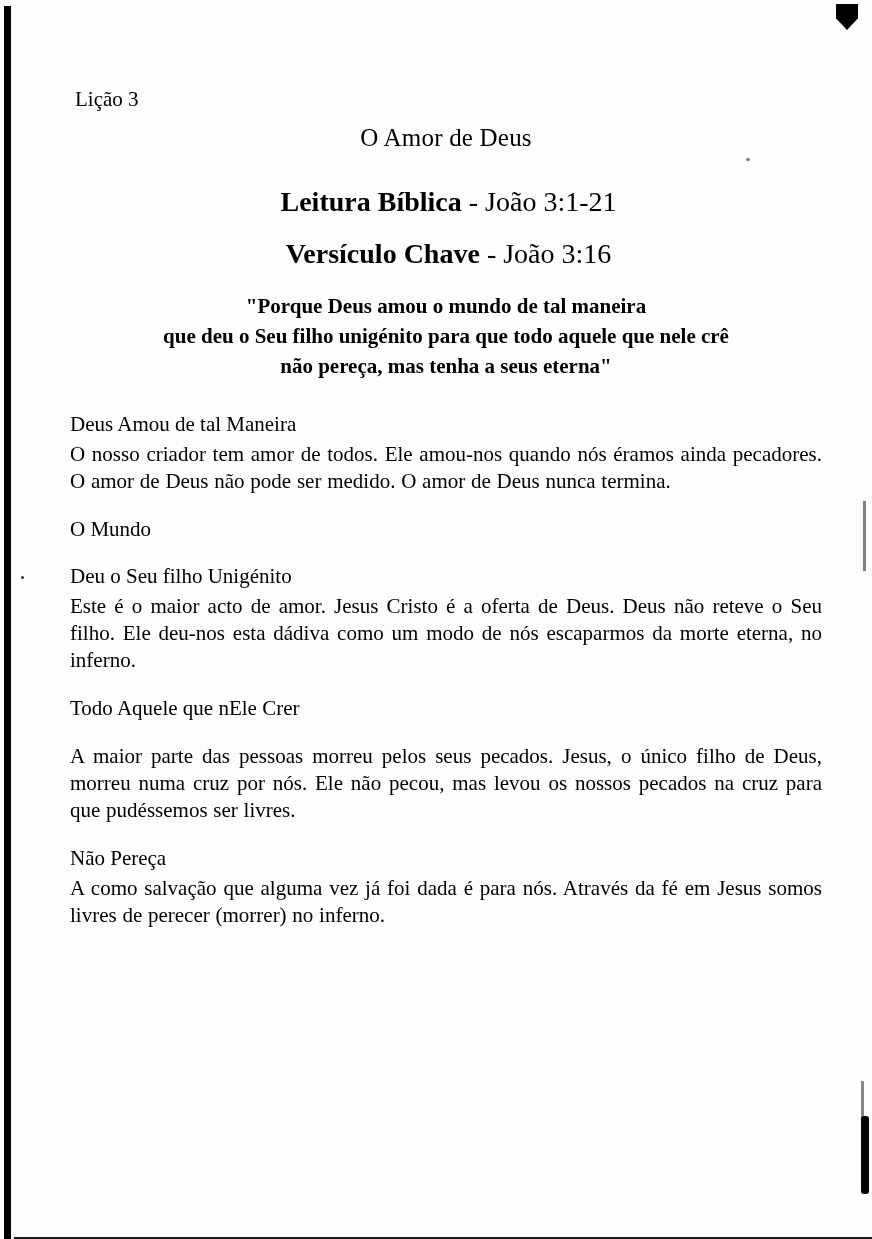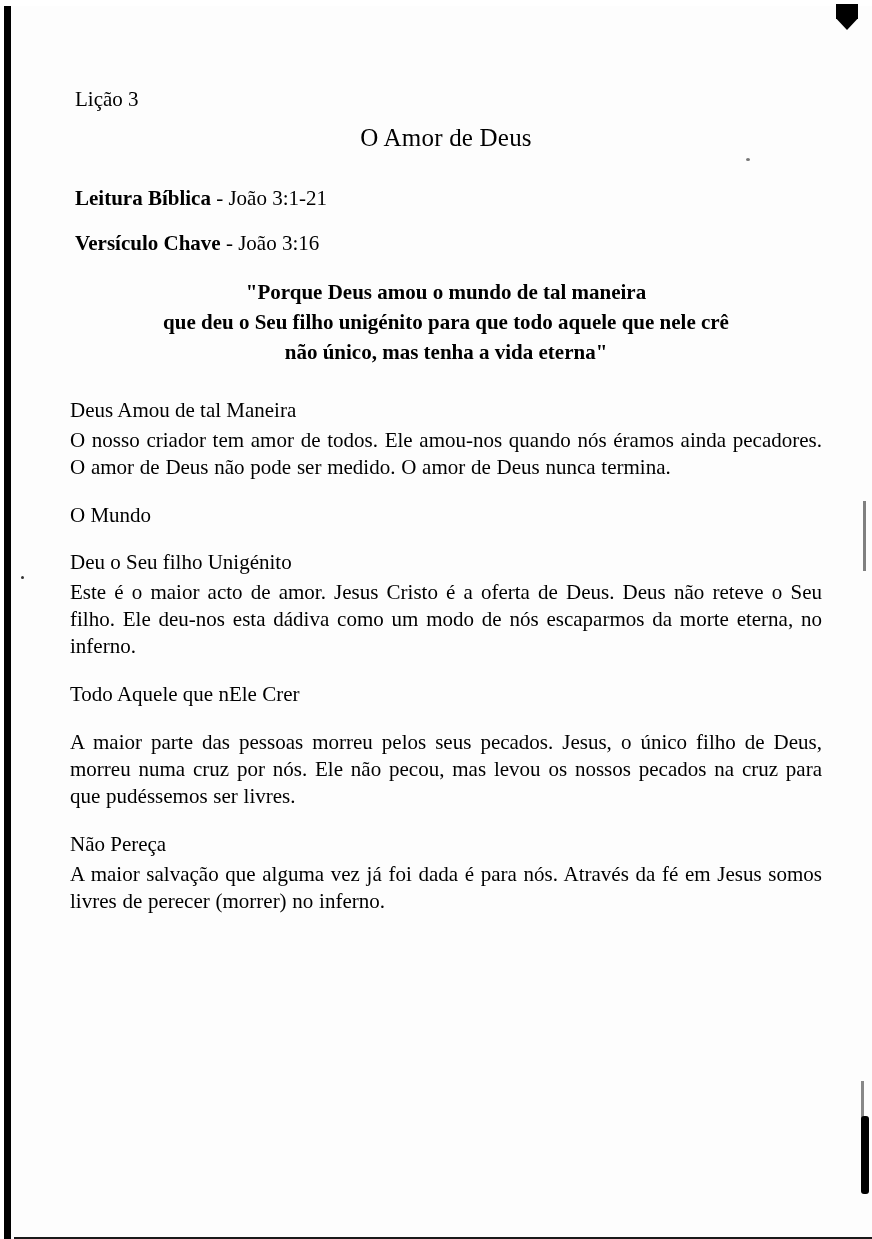--- a/index.html
+++ b/index.html
@@ -102,22 +102,23 @@
 
   .doc-title {
     text-align: center;
     font-size: 25px;
     font-weight: normal;
     margin: 0 0 34px 0;
     letter-spacing: .2px;
   }
 
   .meta-line {
-    font-size: 21px;
+    font-size: 28px;
     margin: 0 0 20px 5px;
+    text-align: center;
   }
   .meta-line .meta-label {
     font-weight: bold;
   }
 
   .verse {
     text-align: center;
     font-weight: bold;
     font-size: 21px;
     line-height: 1.42;
@@ -167,21 +168,21 @@
     </p>
 
     <p class="meta-line">
       <span class="meta-label">Versículo Chave</span>
       <span>- João 3:16</span>
     </p>
 
     <div class="verse">
       <div>"Porque Deus amou o mundo de tal maneira</div>
       <div>que deu o Seu filho unigénito para que todo aquele que nele crê</div>
-      <div>não único, mas tenha a vida eterna"</div>
+      <div>não pereça, mas tenha a seus eterna"</div>
     </div>
 
     <div class="section">
       <h2 class="section-heading">Deus Amou de tal Maneira</h2>
       <p class="section-body">O nosso criador tem amor de todos. Ele amou-nos quando nós éramos ainda pecadores. O amor de Deus não pode ser medido. O amor de Deus nunca termina.</p>
     </div>
 
     <div class="section">
       <h2 class="section-heading">O Mundo</h2>
     </div>
@@ -194,17 +195,17 @@
     <div class="section">
       <h2 class="section-heading">Todo Aquele que nEle Crer</h2>
     </div>
 
     <div class="section">
       <p class="section-body">A maior parte das pessoas morreu pelos seus pecados. Jesus, o único filho de Deus, morreu numa cruz por nós. Ele não pecou, mas levou os nossos pecados na cruz para que pudéssemos ser livres.</p>
     </div>
 
     <div class="section">
       <h2 class="section-heading">Não Pereça</h2>
-      <p class="section-body">A maior salvação que alguma vez já foi dada é para nós. Através da fé em Jesus somos livres de perecer (morrer) no inferno.</p>
+      <p class="section-body">A como salvação que alguma vez já foi dada é para nós. Através da fé em Jesus somos livres de perecer (morrer) no inferno.</p>
     </div>
 
   </div>
 </div>
 
 </body></html>

